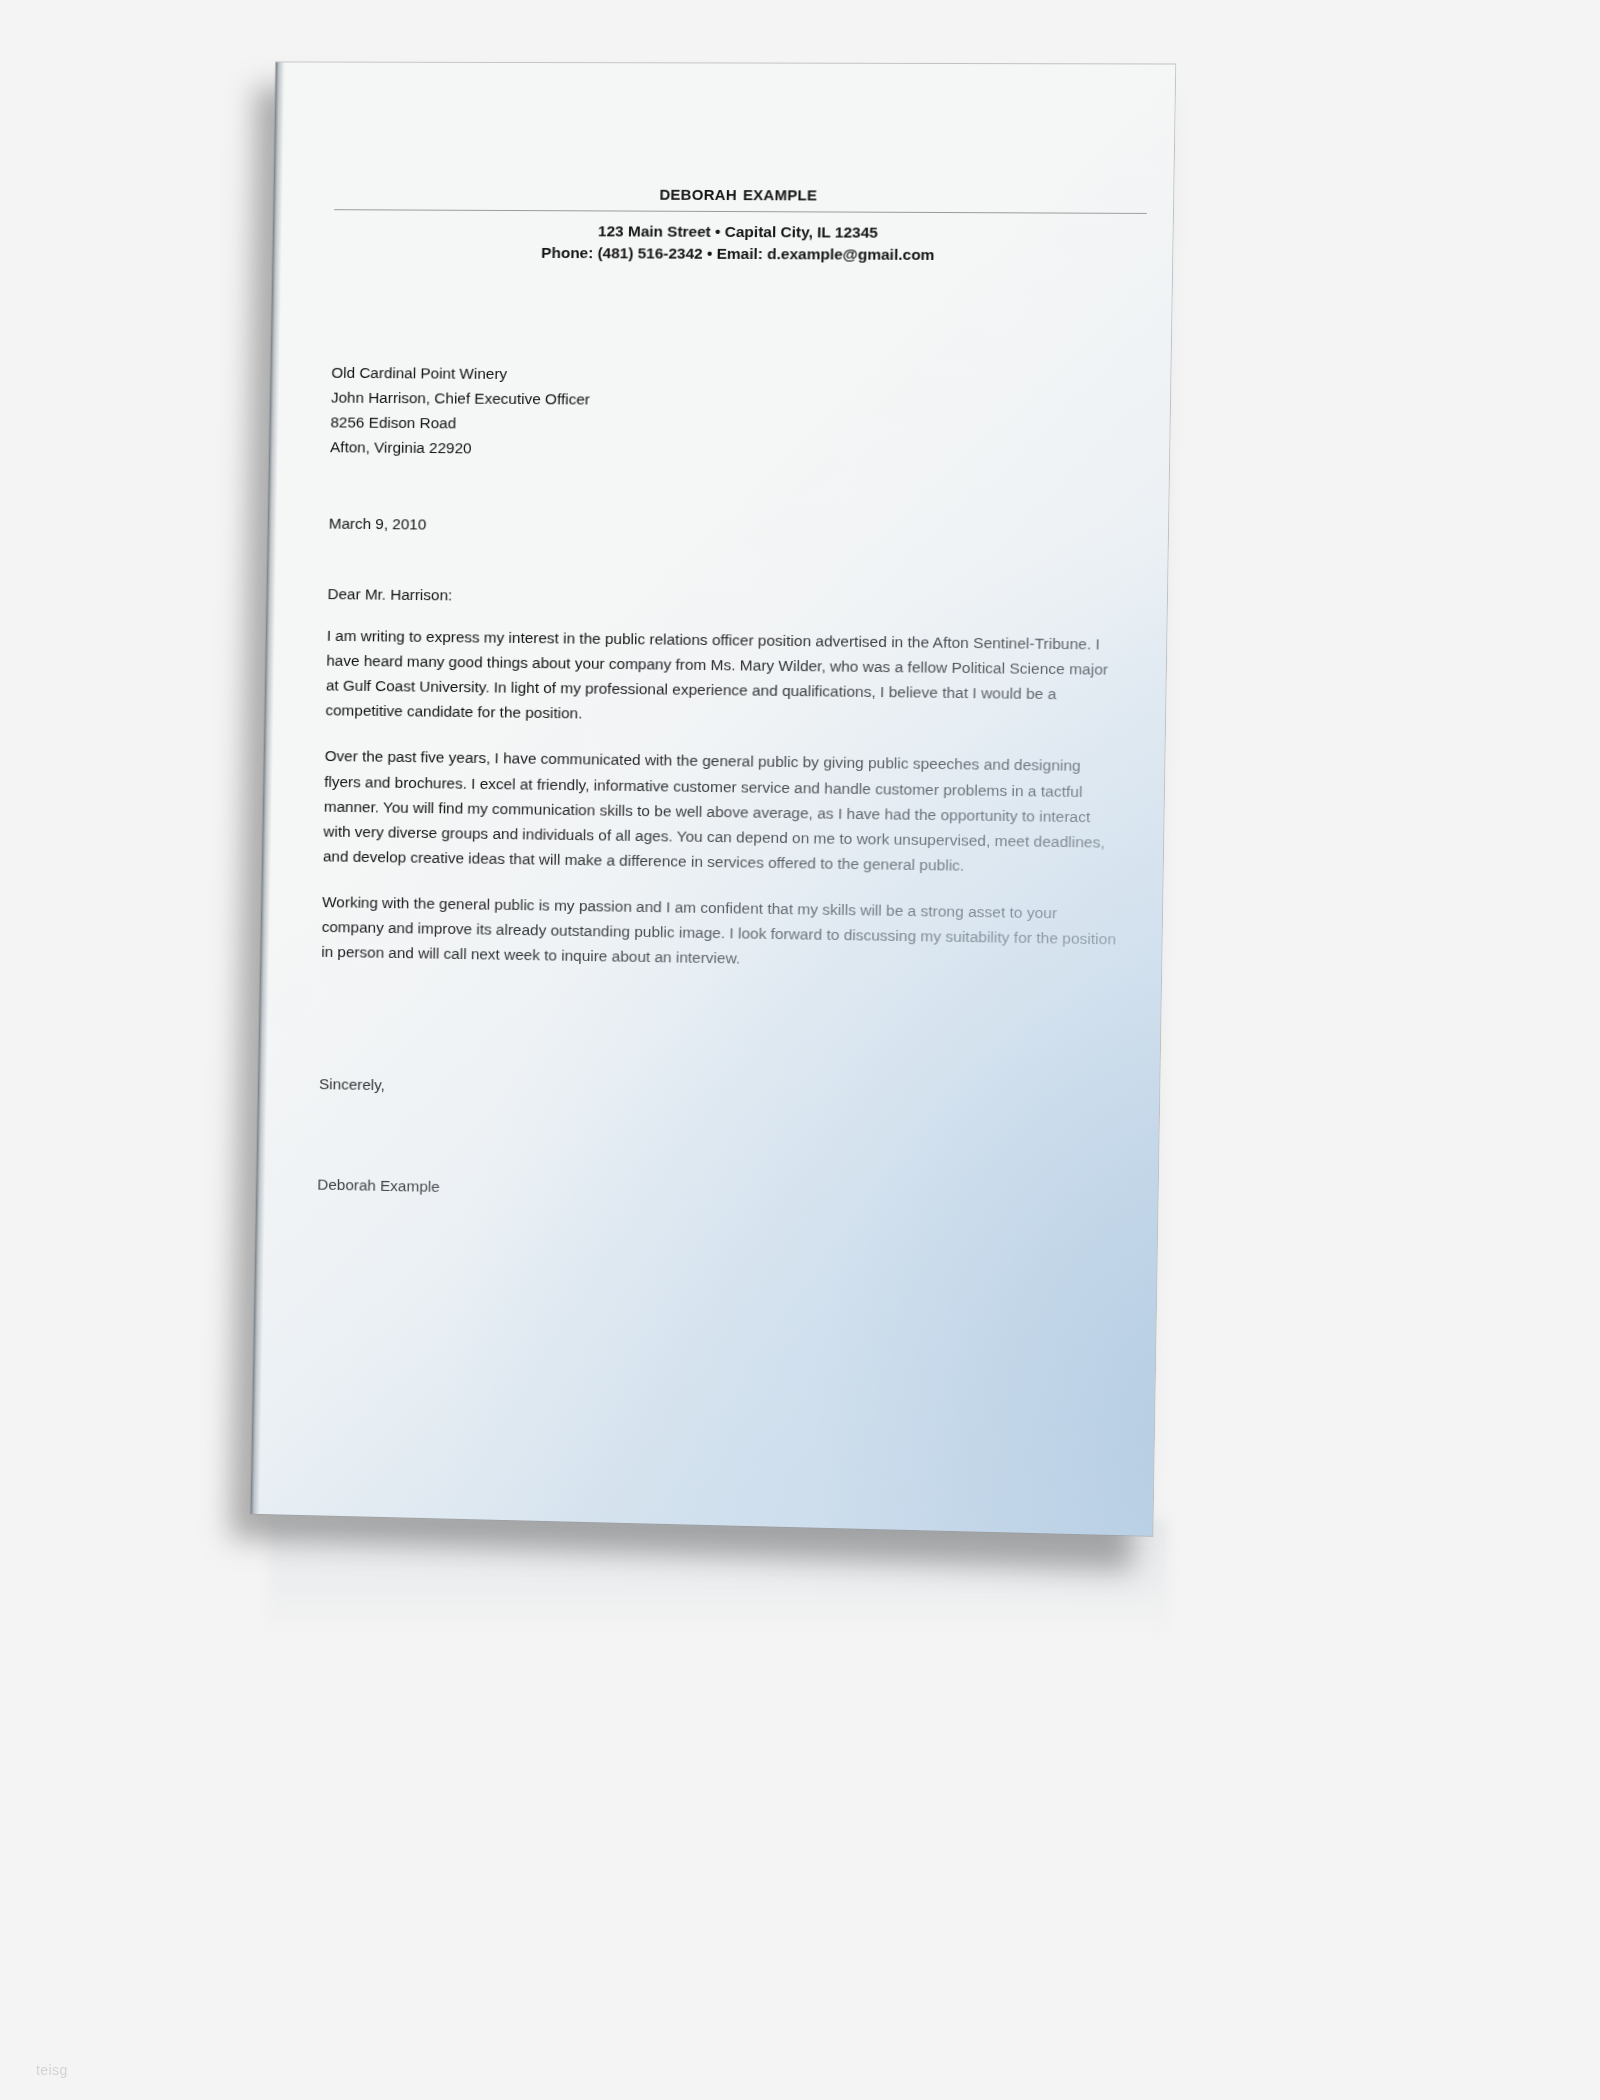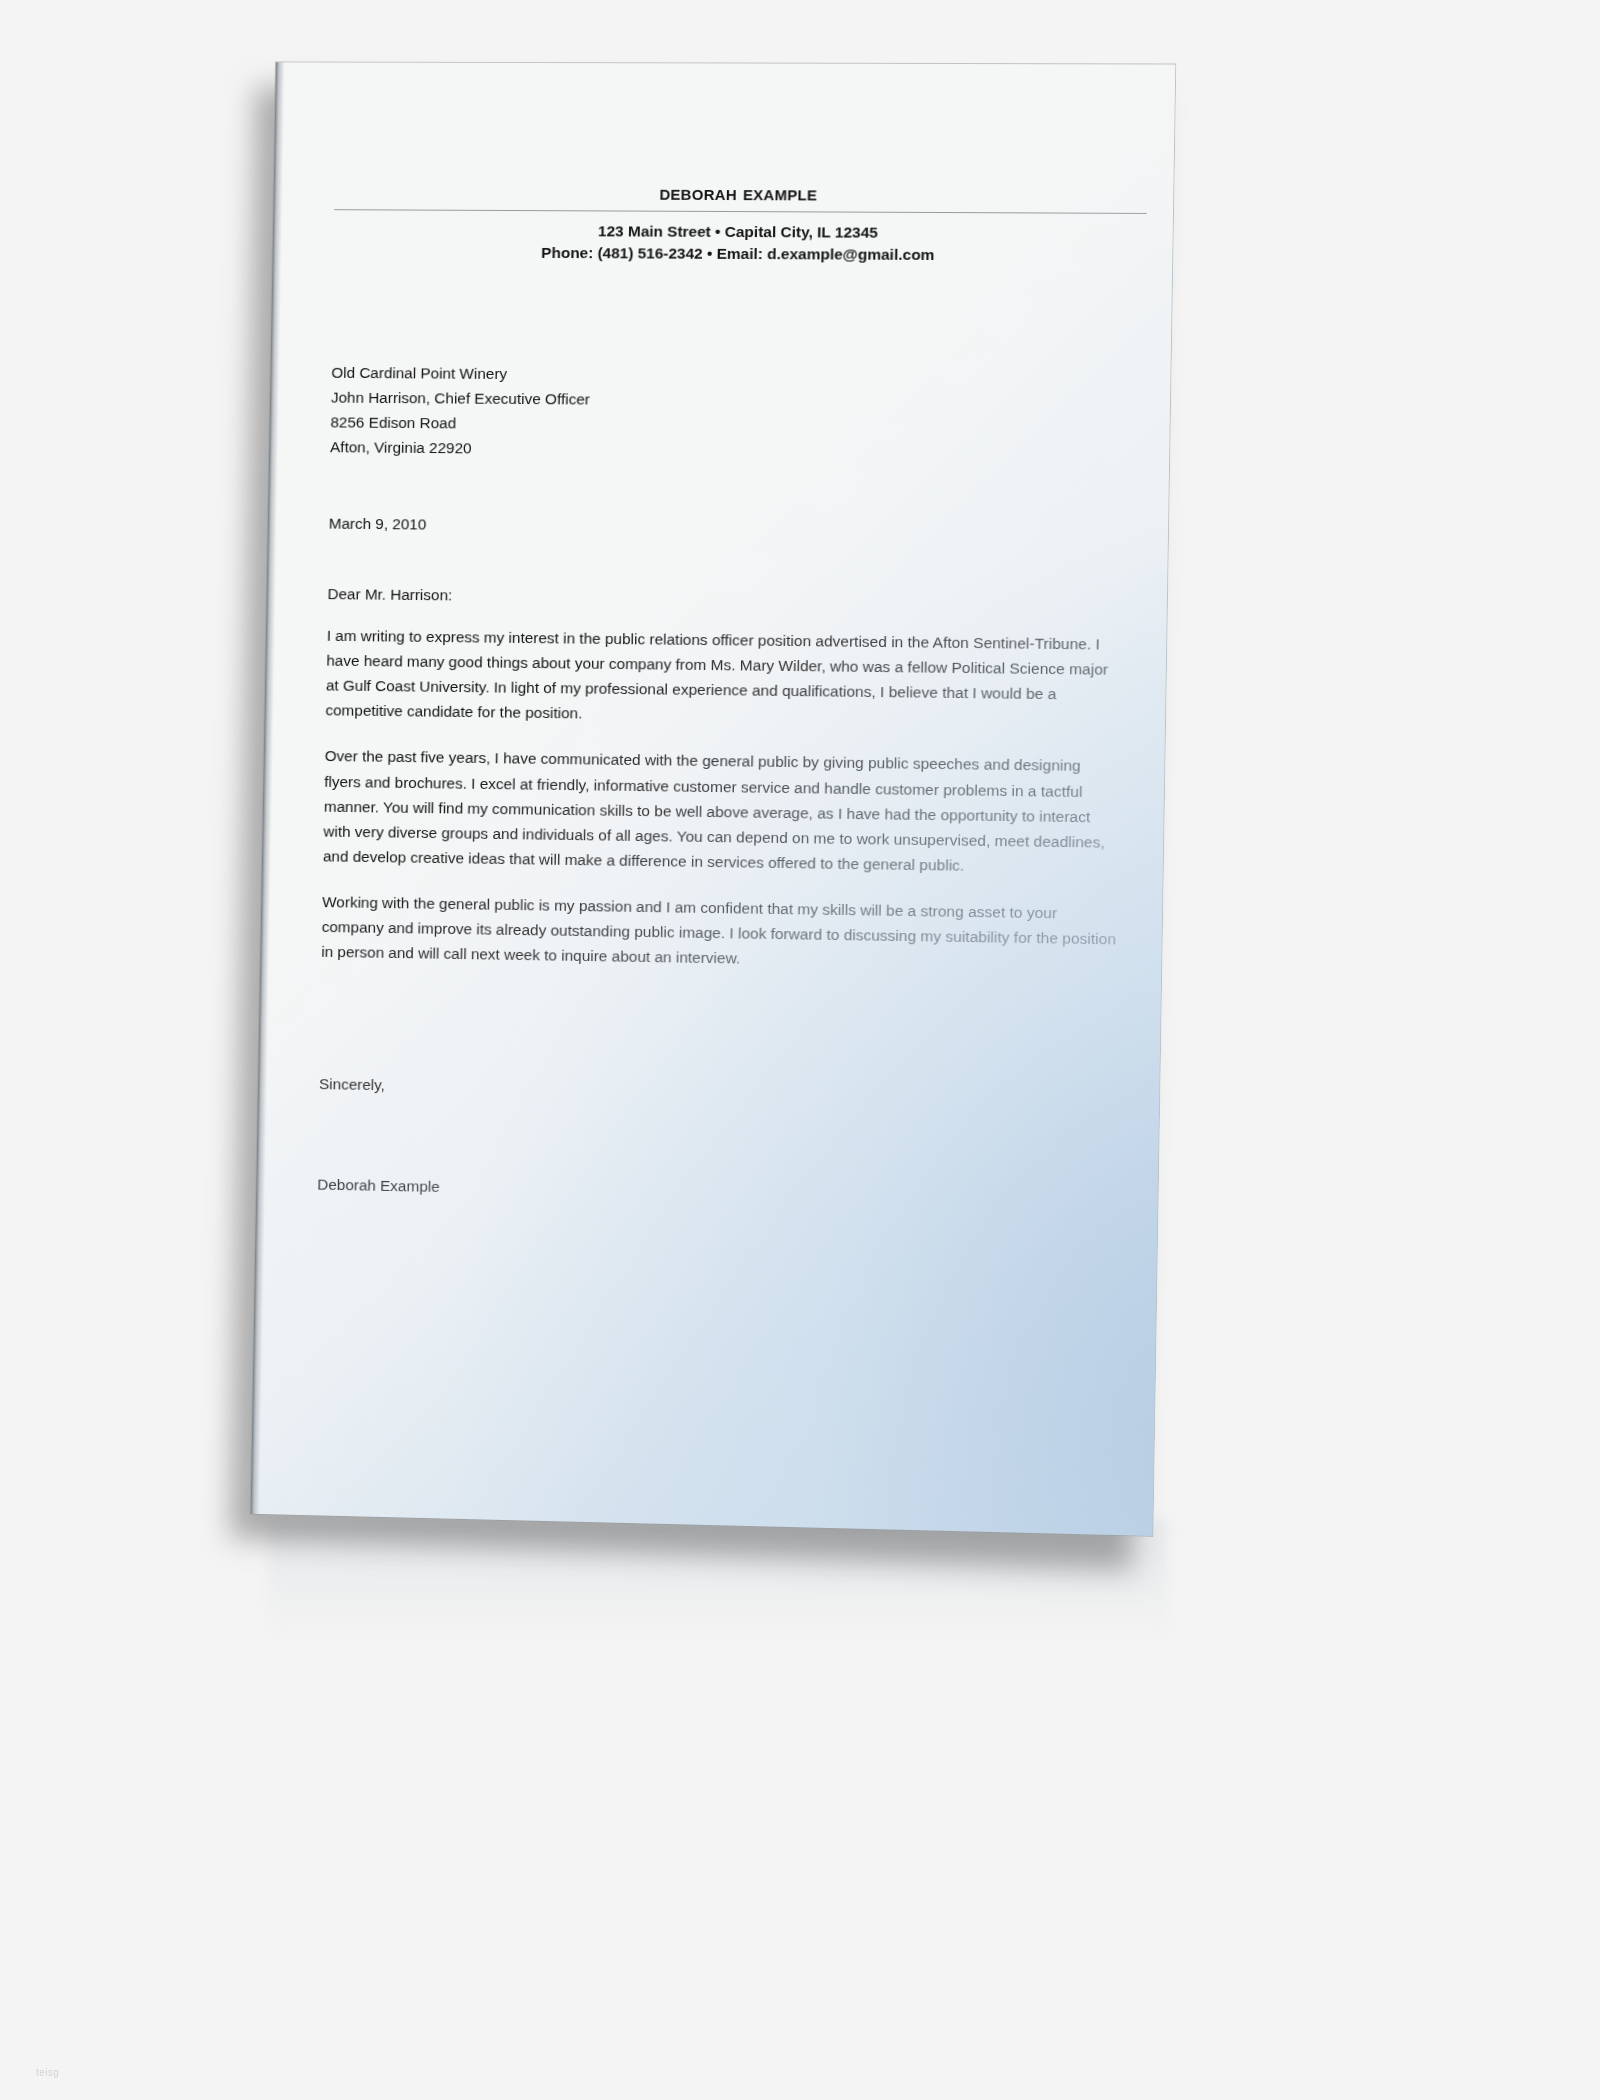--- a/index.html
+++ b/index.html
@@ -148,21 +148,21 @@
   #paras p { margin: 0 0 21px 0; text-align: left; }
   #paras p:last-child { margin-bottom: 0; }
 
   .rcp-line { white-space: nowrap; }
 
   
   #watermark {
     position: absolute;
     left: 36px;
     bottom: 22px;
-    font-size: 10px;
+    font-size: 14px;
     color: #d3d3d3;
     letter-spacing: .4px;
     z-index: 5;
   }
 
   
   #reflection {
     position: absolute;
     left: 268px;
     top: 1520px;

